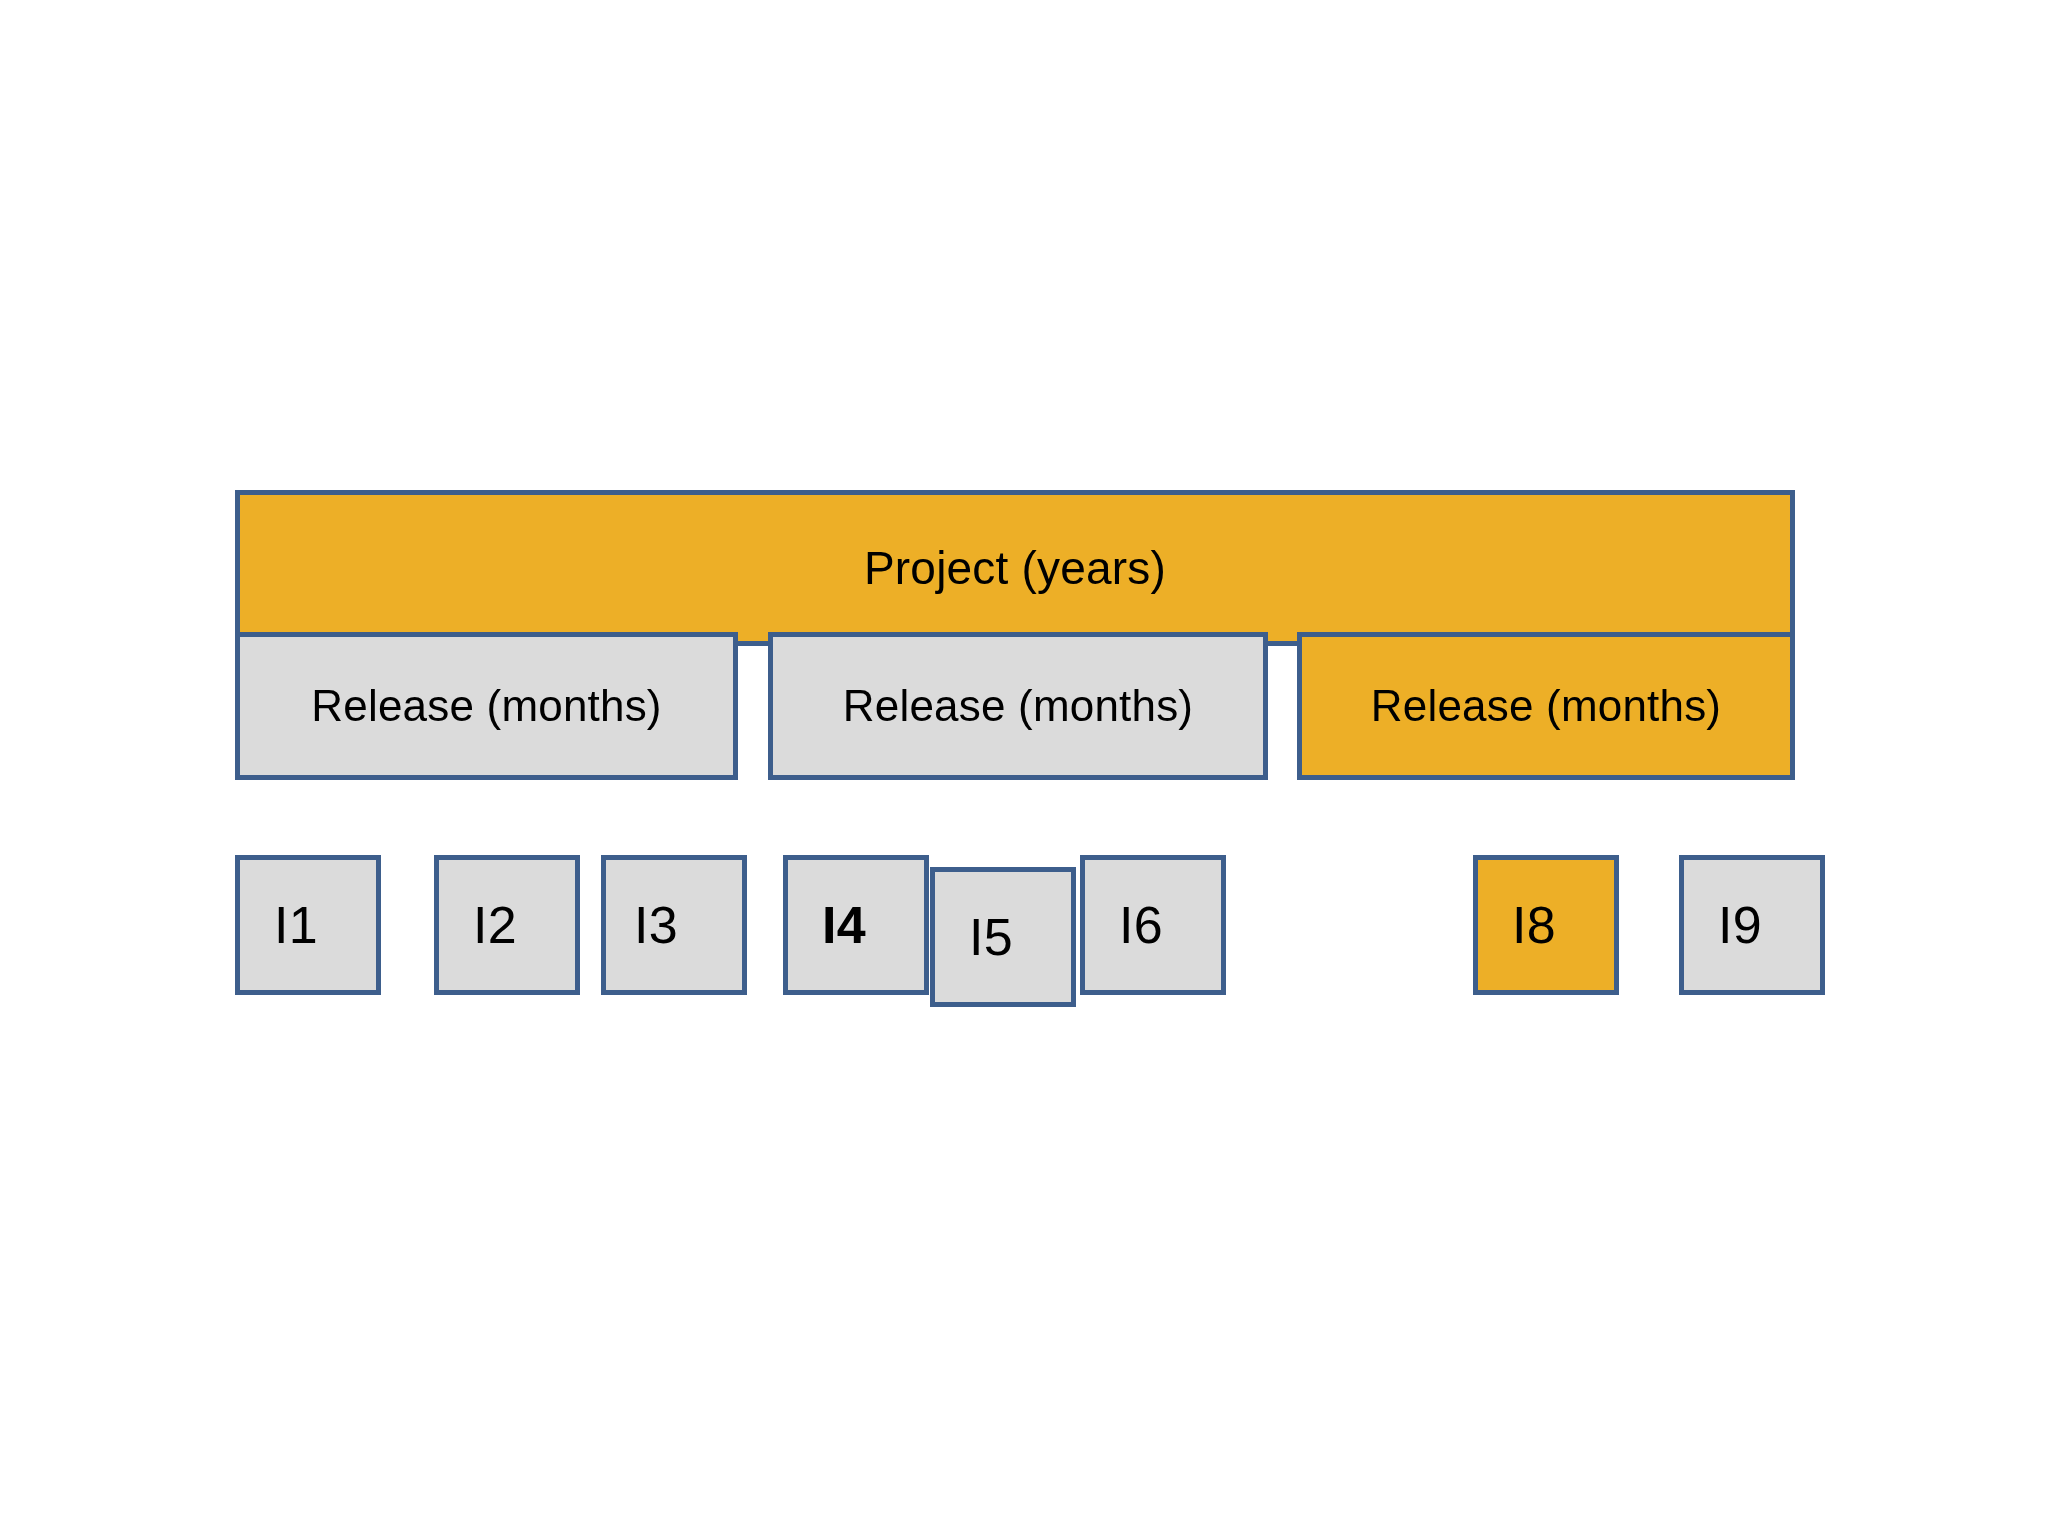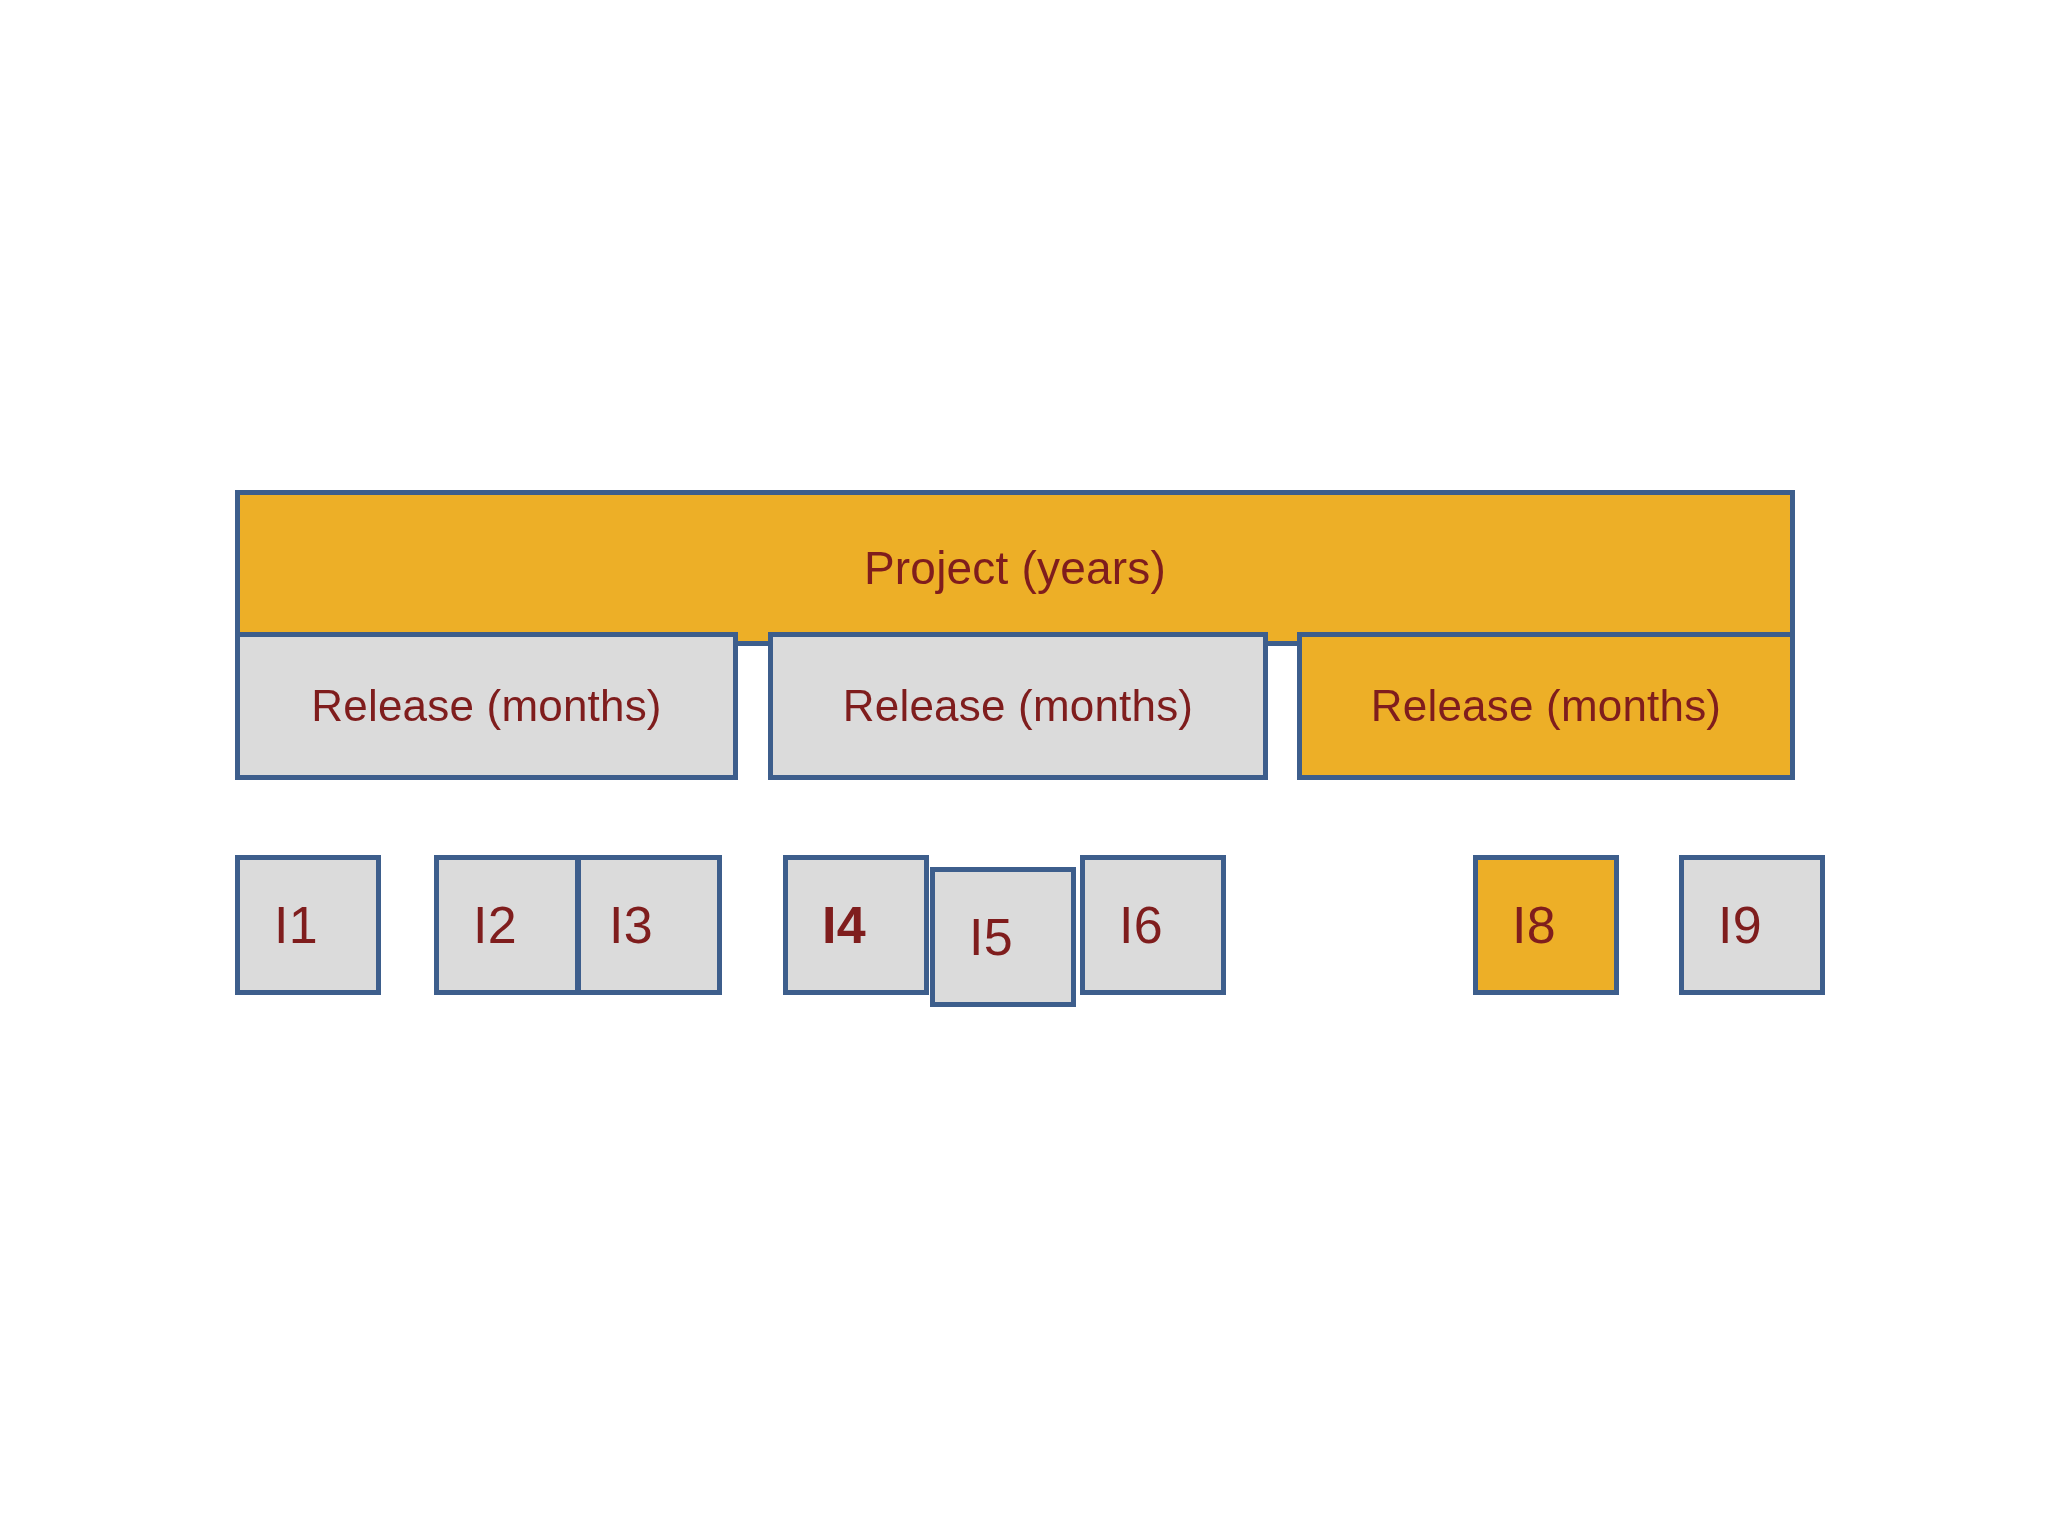--- a/index.html
+++ b/index.html
@@ -22,21 +22,21 @@
   }
 
   
   .box {
     position: absolute;
     box-sizing: border-box;
     border: 5px solid #3d5e8c;
     background: #dbdbdb;
     display: flex;
     align-items: center;
-    color: #7f1d1d;
+    color: #000000;
     font-weight: 400;
     letter-spacing: 0.2px;
     line-height: 1;
   }
   .box.highlight {
     background: #edaf27;
   }
 
   
   #project-bar {
@@ -89,21 +89,21 @@
   <div class="box release-bar r2 highlight">
     <span class="label">Release (months)</span>
   </div>
 
   <div class="box iter-box" style="left:235px;">
     <span class="label">I1</span>
   </div>
   <div class="box iter-box" style="left:434px;">
     <span class="label">I2</span>
   </div>
-  <div class="box iter-box" style="left:576px;padding-left:28px;">
+  <div class="box iter-box" style="left:601px;padding-left:28px;">
     <span class="label">I3</span>
   </div>
   <div class="box iter-box" style="left:783px;font-weight:bold;">
     <span class="label">I4</span>
   </div>
   <div class="box iter-box" style="left:930px;margin-top:12px;">
     <span class="label">I5</span>
   </div>
   <div class="box iter-box" style="left:1080px;">
     <span class="label">I6</span>

